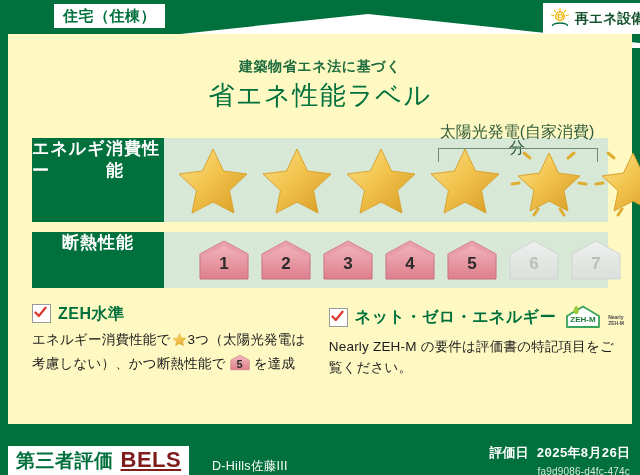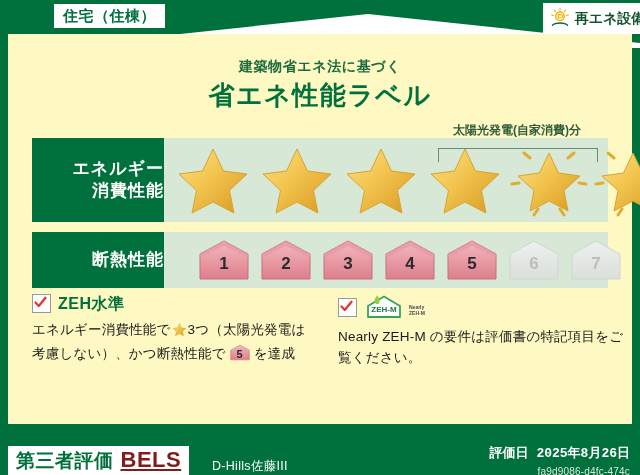--- a/index.html
+++ b/index.html
@@ -48,33 +48,33 @@
     z-index:3;
   }
   .title-wrap{
     position:absolute;left:0;top:24px;width:624px;text-align:center;
   }
   .title-sub{
     font-size:14px;font-weight:bold;color:#1d6b3e;letter-spacing:.6px;
     line-height:1.2;
   }
   .title-main{
-    font-size:26px;font-weight:bold;color:#00703c;letter-spacing:1.5px;
+    font-size:26px;font-weight:normal;color:#00703c;letter-spacing:1.5px;
     line-height:1.25;margin-top:4px;
   }
   
   .row{
     position:absolute;left:24px;width:576px;display:flex;align-items:stretch;
   }
   .row-energy{top:104px;height:84px;}
   .row-insul{top:198px;height:56px;}
   .row-name{
     background:#00703c;color:#ffffff;
     width:132px;flex:0 0 132px;
-    display:flex;flex-direction:column;align-items:flex-end;justify-content:center;
+    display:flex;flex-direction:row;align-items:flex-start;justify-content:center;
     font-weight:bold;letter-spacing:1px;line-height:1.3;
   }
   .row-energy .row-name{font-size:17px;}
   .row-insul .row-name{font-size:17px;}
   .row-body{
     flex:1 1 auto;background:#d7e8d6;position:relative;
   }
   
   .stars{
     position:absolute;left:0;top:0;width:100%;height:100%;
@@ -102,21 +102,21 @@
   }
   .house svg{position:absolute;left:0;top:0;}
   .house span{
     position:absolute;left:0;right:0;top:17px;text-align:center;
     font-size:17px;font-weight:bold;line-height:1;
   }
   .house.on span{color:#2b2b2b;}
   .house.off span{color:#b9bfba;}
   
   .info{
-    position:absolute;top:260px;left:24px;width:592px;
+    position:absolute;top:270px;left:24px;width:592px;
     display:flex;gap:20px;
   }
   .info-col{flex:1 1 50%;}
   .info-head{
     display:flex;align-items:center;gap:7px;margin-bottom:7px;
   }
   .check-box{
     width:17px;height:17px;flex:0 0 17px;
     border:1.4px solid #9a9a9a;background:#fff;position:relative;
   }
@@ -206,21 +206,21 @@
     </div>
 
     <div class="row row-energy">
       <div class="row-name">
         <div>エネルギー</div>
         <div>消費性能</div>
       </div>
       <div class="row-body">
 
         <div class="solar-note-wrap">
-          <div style="font-size:12px;color:#2f5b3c;font-weight:bold;line-height:1;">太陽光発電(自家消費)分</div>
+          <div style="font-size:16px;color:#2f5b3c;font-weight:normal;line-height:1;">太陽光発電(自家消費)分</div>
         </div>
         <div class="solar-bracket"></div>
 
         <div class="stars">
 
           <div class="star-cell">
             <svg width="78" height="74" viewBox="0 0 78 74">
               <defs>
                   <linearGradient id="g1" x1="0" y1="0" x2="1" y2="1">
                 <stop offset="0%" stop-color="#fbe08a"></stop>
@@ -375,20 +375,21 @@
               </svg><span>5</span></span><span>を達成</span></div>
       </div>
 
       <div class="info-col">
         <div class="info-head">
           <span class="check-box">
             <svg width="13" height="13" viewBox="0 0 13 13">
               <path d="M1.5,6.5 L4.8,10 L11.5,1.8" fill="none" stroke="#e03a2f" stroke-width="2.3" stroke-linecap="round" stroke-linejoin="round"></path>
             </svg>
           </span>
+          <span class="info-title">ネット・ゼロ・エネルギー</span>
           <span class="zehm-logo">
             <svg width="40" height="26" viewBox="0 0 40 26">
               <path d="M4,12 L20,2.5 L36,12 L36,23 L4,23 Z" fill="#ffffff" stroke="#3aa35a" stroke-width="1.8" stroke-linejoin="round"></path>
               <path d="M11.5,9.5 C9,6.5 12,2.5 13.5,1.5 C14.5,4 16.5,5.5 15.5,8.5 C15,10.2 12.8,10.6 11.5,9.5 Z" fill="#9acb3b"></path>
               <text x="20" y="17.5" font-size="8" font-weight="bold" fill="#1d7a3a" text-anchor="middle" font-family="Liberation Sans, sans-serif">ZEH-M</text>
             </svg>
           </span>
           <span class="zehm-nearly">
             <div>Nearly</div>
             <div>ZEH-M</div>

